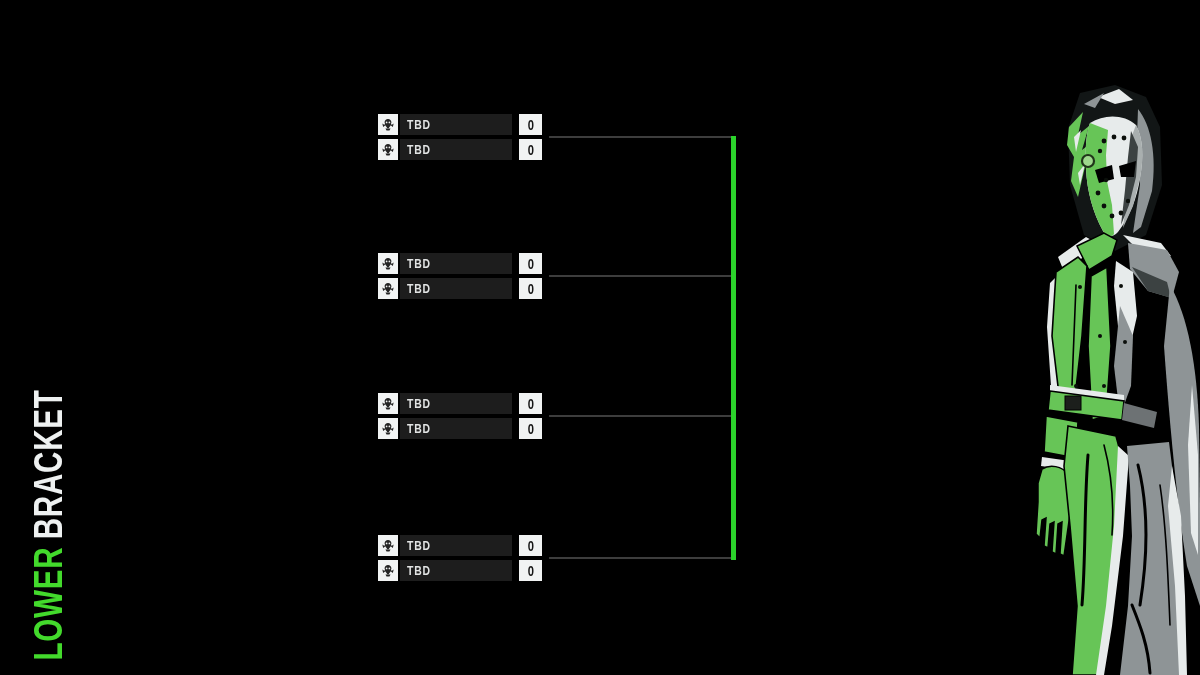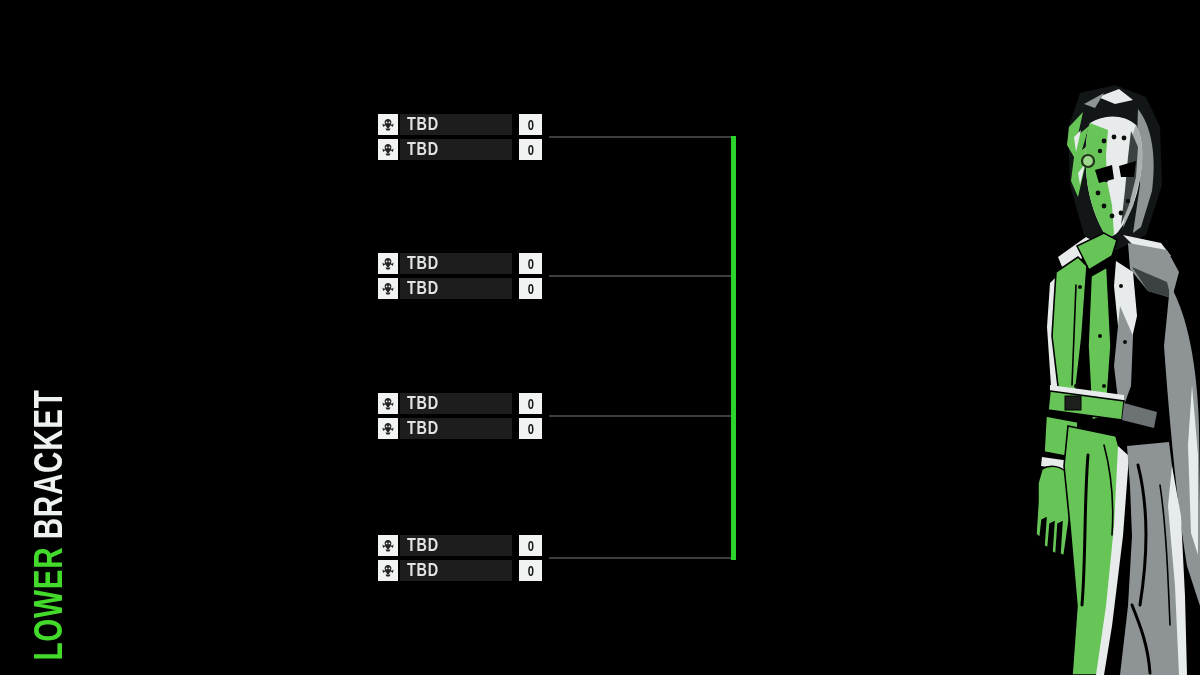--- a/index.html
+++ b/index.html
@@ -30,21 +30,21 @@
     width:20px;height:21px;flex:0 0 20px;margin-right:2px;
     background:var(--box-bg,#f1f3f3);
     display:flex;align-items:center;justify-content:center;
   }
   .logo-box svg{width:16px;height:16px;display:block;}
   .name-strip{
     width:112px;flex:0 0 112px;height:21px;box-sizing:border-box;
     background:var(--row-bg,#1d1d1d);
     color:var(--row-text,#e2e4e4);
     display:flex;align-items:center;padding-left:7px;
-    font-size:18px;font-weight:bold;letter-spacing:1px;
+    font-size:13px;font-weight:bold;letter-spacing:1px;
   }
   .name-strip .squeeze{display:inline-block;transform:scaleX(0.8);transform-origin:left center;}
   .score-box{
     width:23px;flex:0 0 23px;height:21px;margin-left:7px;
     background:var(--box-bg,#f1f3f3);
     color:var(--box-text,#161616);
     display:flex;align-items:center;justify-content:center;
     font-size:14px;font-weight:bold;
   }
   .score-box .squeeze{display:inline-block;transform:scaleX(0.8);transform-origin:center;}

